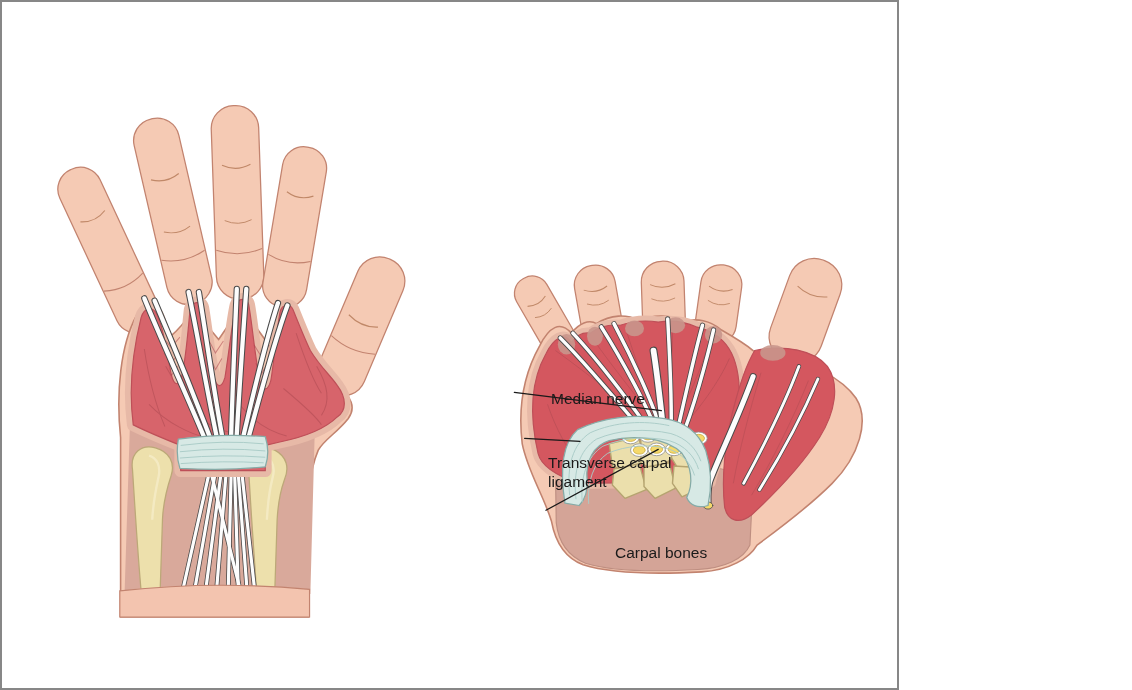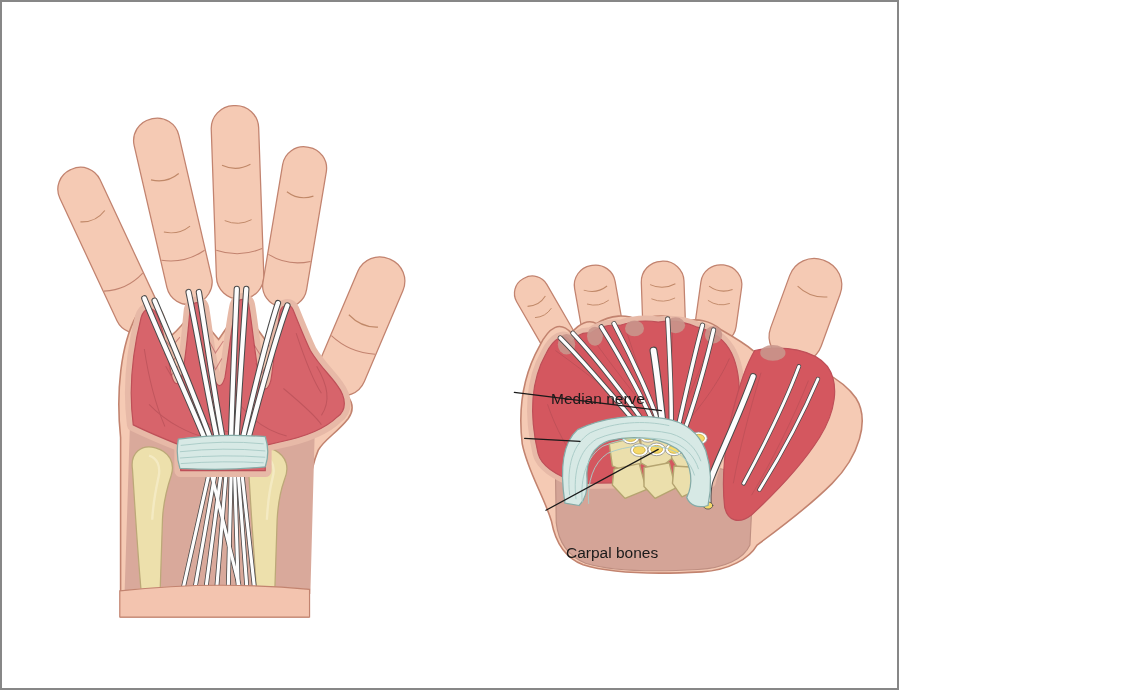--- a/index.html
+++ b/index.html
@@ -15,21 +15,21 @@
   .artwork{position:absolute;left:0;top:0;width:100%;height:100%;}
   .label{
     position:absolute;
     font-size:15.5px;
     line-height:1.2;
     color:#1a1a1a;
     white-space:normal;
   }
   .label-median{left:549px;top:388px;}
   .label-transverse{left:546px;top:452px;width:128px;}
-  .label-carpal{left:564px;top:542px;}
+  .label-carpal{left:613px;top:542px;}
 </style>
 </head>
 <body>
 
 <div class="canvas">
 
 <svg class="artwork" viewBox="0 0 1132 690">
 
   <g>
 
@@ -374,15 +374,16 @@
   </g>
 
   <g stroke="#1A1A1A" stroke-width="1.6" stroke-linecap="round">
     <line x1="648" y1="405" x2="834" y2="428"></line>
     <line x1="661" y1="463" x2="731" y2="467"></line>
     <line x1="688" y1="554" x2="830" y2="477"></line>
   </g>
 </svg>
 
 <div class="label label-median">Median nerve</div>
+<div class="label label-transverse">Transverse carpal ligament</div>
 <div class="label label-carpal">Carpal bones</div>
 
 </div>
 
 </body></html>

